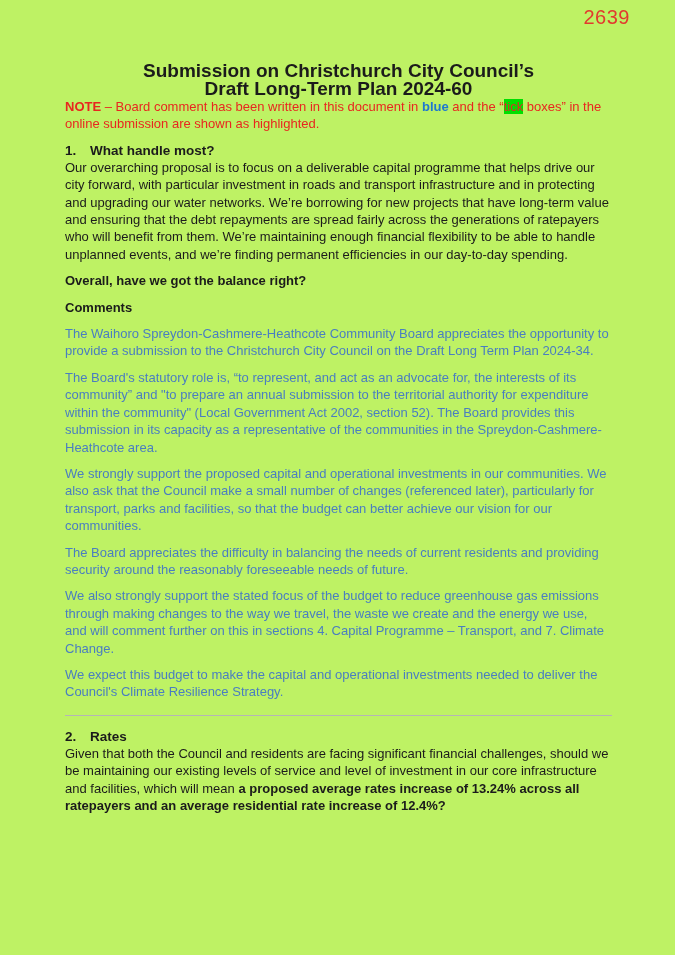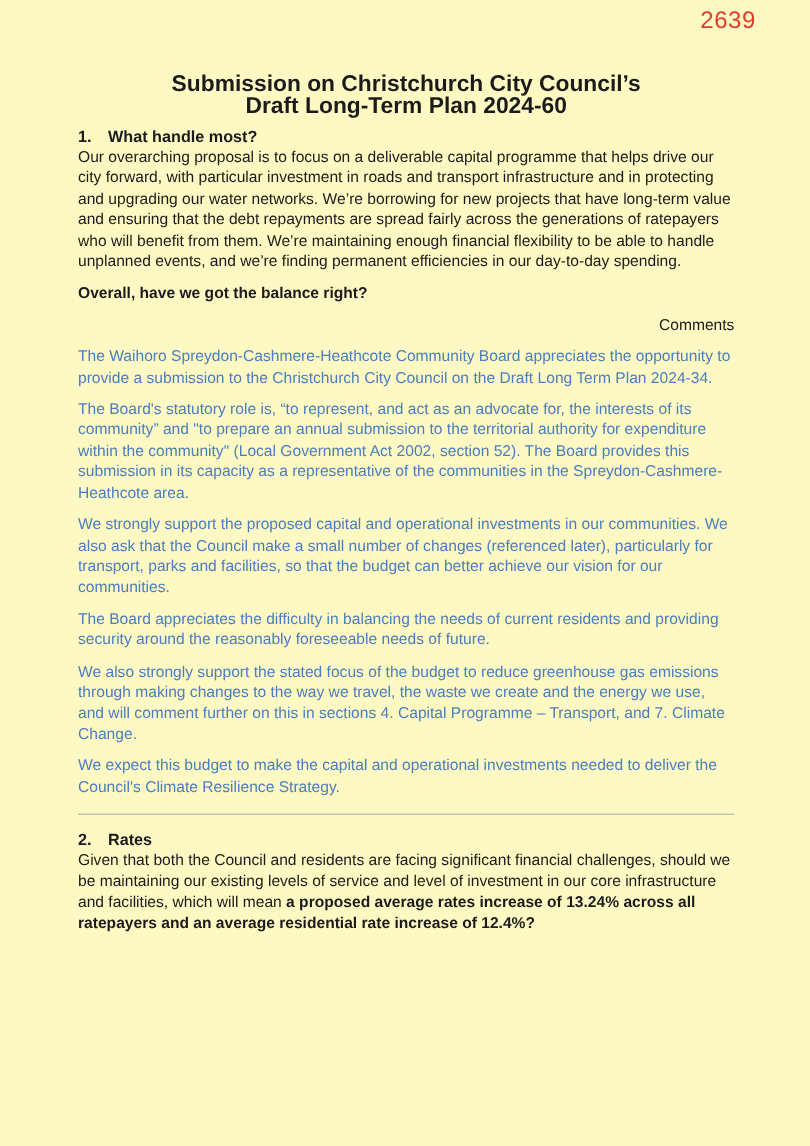--- a/index.html
+++ b/index.html
@@ -4,21 +4,21 @@
 <style>
   html, body {
     margin: 0;
     padding: 0;
     background: #ffffff;
   }
   .page {
     position: relative;
     width: 675px;
     height: 955px;
-    background: #fef9c3;
+    background: #bef264;
     font-family: "Liberation Sans", "DejaVu Sans", sans-serif;
     color: #1b1b1b;
     overflow: hidden;
   }
   .page-number {
     position: absolute;
     top: 6px;
     right: 45px;
     font-size: 20px;
     font-weight: 500;
@@ -72,25 +72,24 @@
   .question {
     margin-top: 8px;
     font-weight: 700;
     font-size: 13px;
     line-height: 17.5px;
     color: #1b1b1b;
   }
   .comments-label {
     margin-top: 6px;
     margin-bottom: 7px;
-    font-weight: 400;
+    font-weight: 700;
     font-size: 13px;
     line-height: 17.5px;
     color: #1b1b1b;
-    text-align: right;
   }
   .blue-para { color: #4a7ec0; }
   .divider {
     border: none;
     height: 1px;
     background: #b5b5b5;
     margin: 14px 0 0 0;
   }
   .rates-para { margin-top: 8px; color: #1b1b1b; }
 </style>
@@ -101,20 +100,21 @@
 
   <div class="page-number">2639</div>
 
   <div class="content">
 
     <div class="doc-title">
       <div>Submission on Christchurch City Council’s</div>
       <div>Draft Long-Term Plan 2024-60</div>
     </div>
 
+    <p class="body-text note"><span class="seg-red-bold">NOTE</span><span class="seg-red"> – Board comment has been written in this document in </span><span class="seg-blue-bold">blue</span><span class="seg-red"> and the “</span><span class="seg-red-highlight">tick</span><span class="seg-red"> boxes” in the online submission are shown as highlighted.</span></p>
 
     <div class="h-numbered h1-spacing">
       <span class="num">1.</span>
       <span>What handle most?</span>
     </div>
 
     <p class="body-text intro">Our overarching proposal is to focus on a deliverable capital programme that helps drive our city forward, with particular investment in roads and transport infrastructure and in protecting and upgrading our water networks. We’re borrowing for new projects that have long-term value and ensuring that the debt repayments are spread fairly across the generations of ratepayers who will benefit from them. We’re maintaining enough financial flexibility to be able to handle unplanned events, and we’re finding permanent efficiencies in our day-to-day spending.</p>
 
     <p class="body-text question">Overall, have we got the balance right?</p>
 

